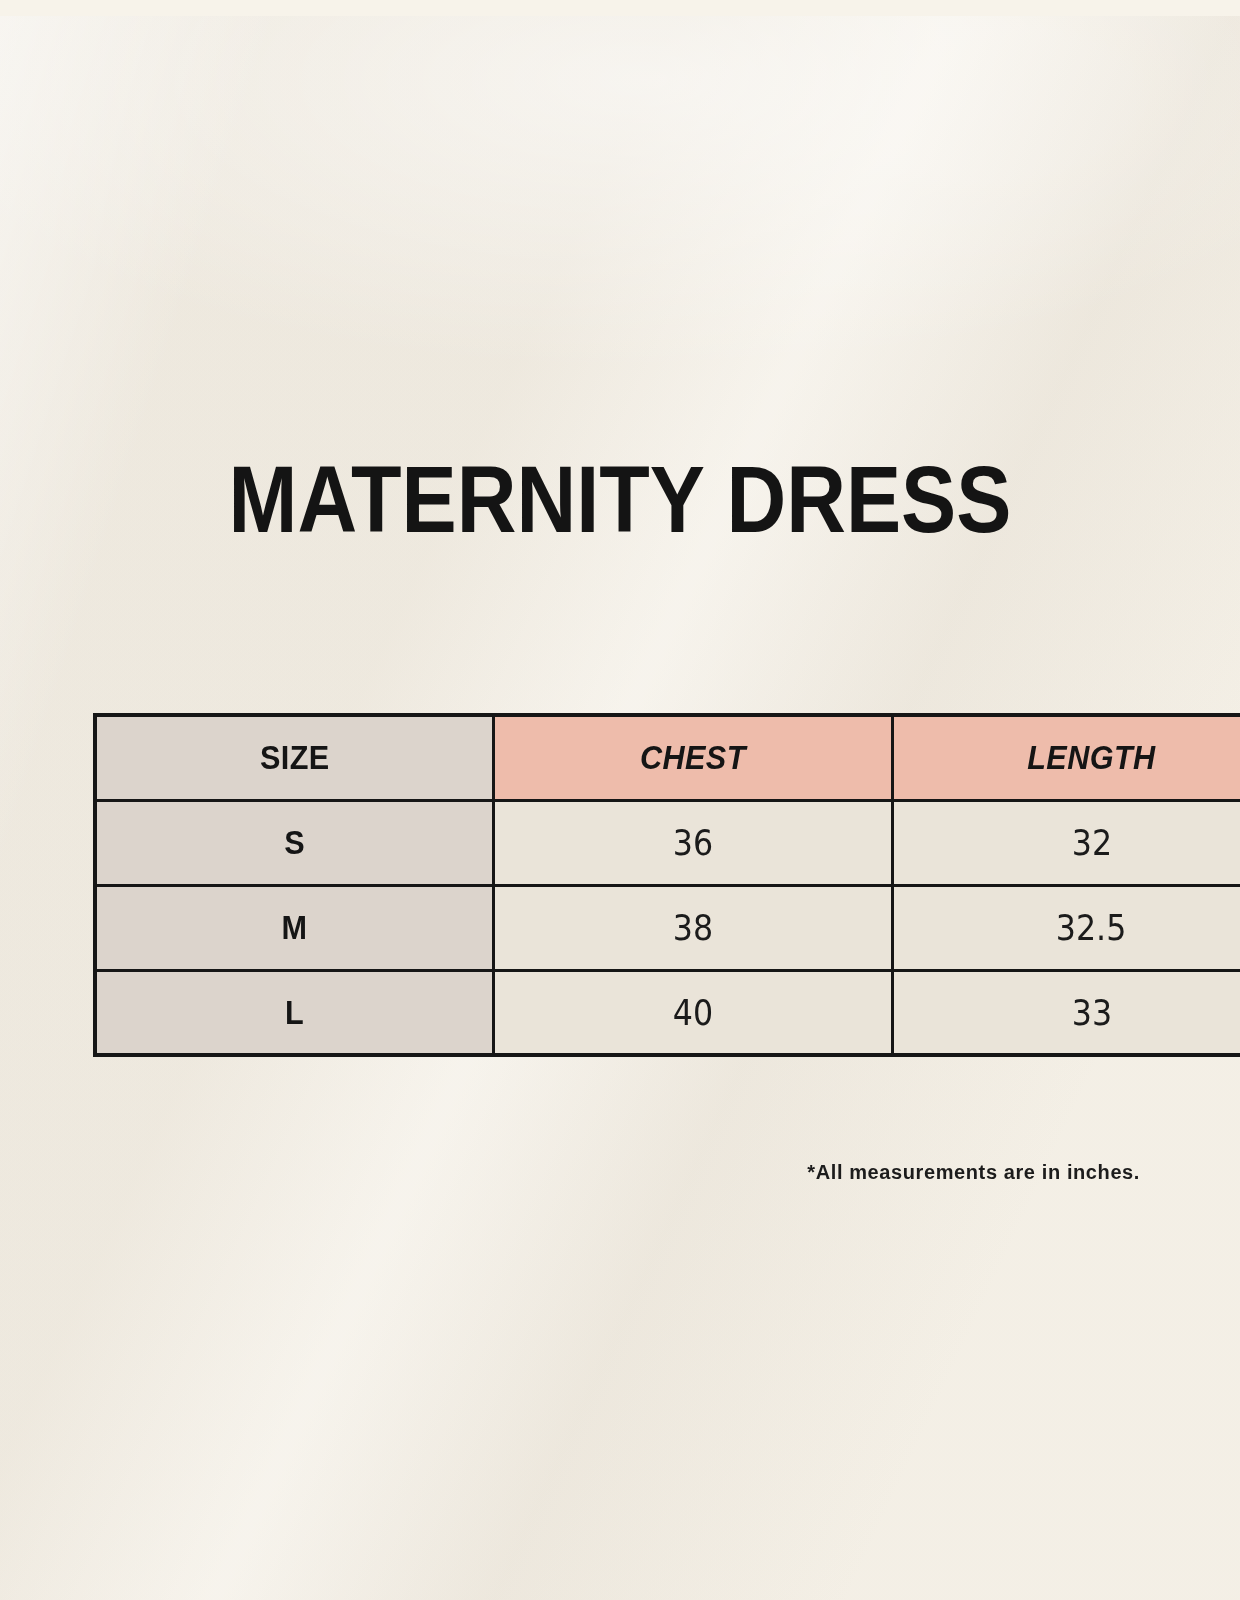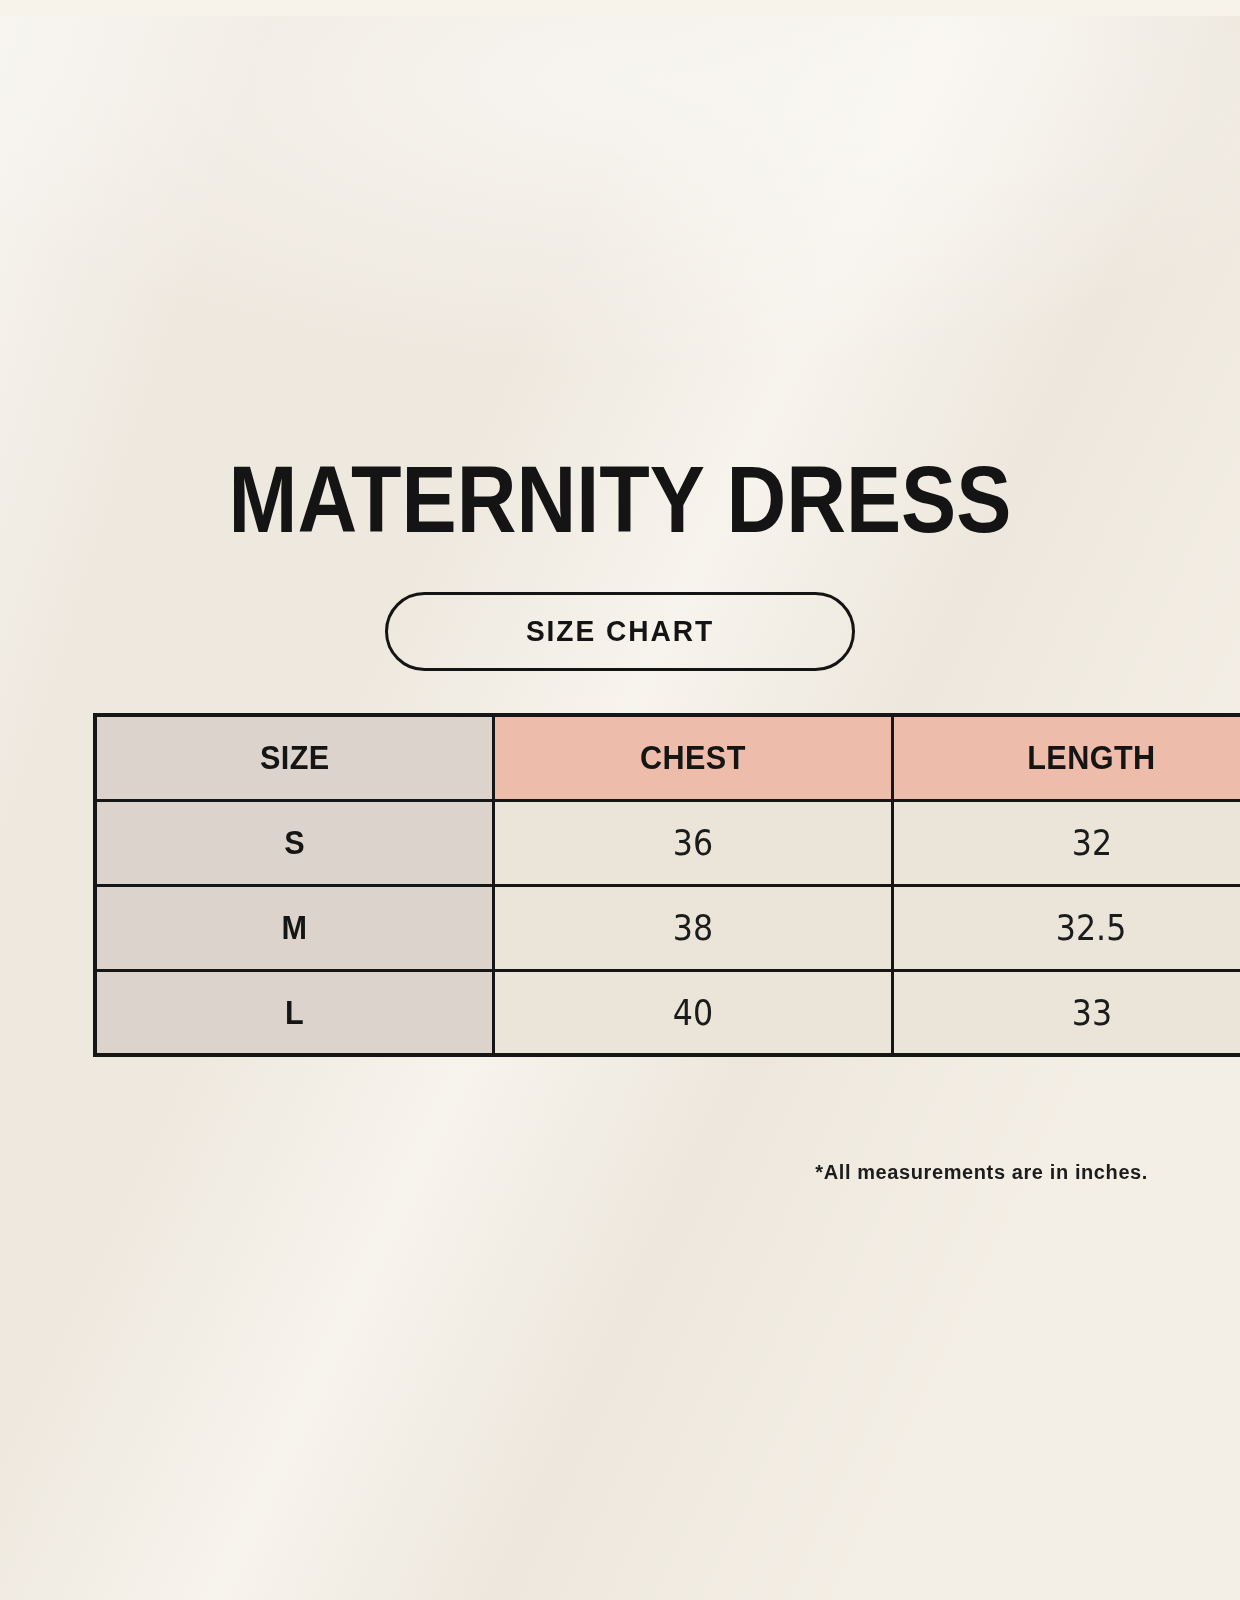--- a/index.html
+++ b/index.html
@@ -66,21 +66,21 @@
   }
   table.chart th,
   table.chart td{
     border:3px solid var(--border);
     height:85px;
     text-align:center;
     vertical-align:middle;
     padding:0;
   }
   th.col-size, td.row-label{background:var(--gray);}
-  th.col-measure{background:var(--pink);}
+  th.col-measure{background:var(--pink);font-style:italic;}
   td.val{background:var(--cream);text-decoration:underline;}
   .hdr{
     display:inline-block;
     font-weight:700;
     font-size:34px;
     letter-spacing:0.5px;
     color:#151515;
     transform:scaleX(0.9);
   }
   .lbl{
@@ -93,39 +93,36 @@
   .num{
     display:inline-block;
     font-family:"DejaVu Sans",sans-serif;
     font-weight:400;
     font-size:36px;
     color:#1b1b1b;
     transform:scaleX(0.88);
   }
   .footnote{
     position:absolute;
-    top:1145px;right:92px;
+    top:1145px;right:100px;
     margin:0;
     font-weight:700;
     font-size:20px;
     letter-spacing:0.6px;
     color:#1c1c1c;
     text-align:right;
   }
 </style>
 </head>
 <body>
 
 <div class="canvas">
 
   <h1 class="title">MATERNITY DRESS</h1>
 
-  <div class="badge">
-    <span class="badge-text">SIZE CHART</span>
-  </div>
 
   <table class="chart">
     <thead>
       <tr>
         <th class="col-size">
           <span class="hdr">SIZE</span>
         </th>
         <th class="col-measure">
           <span class="hdr">CHEST</span>
         </th>

